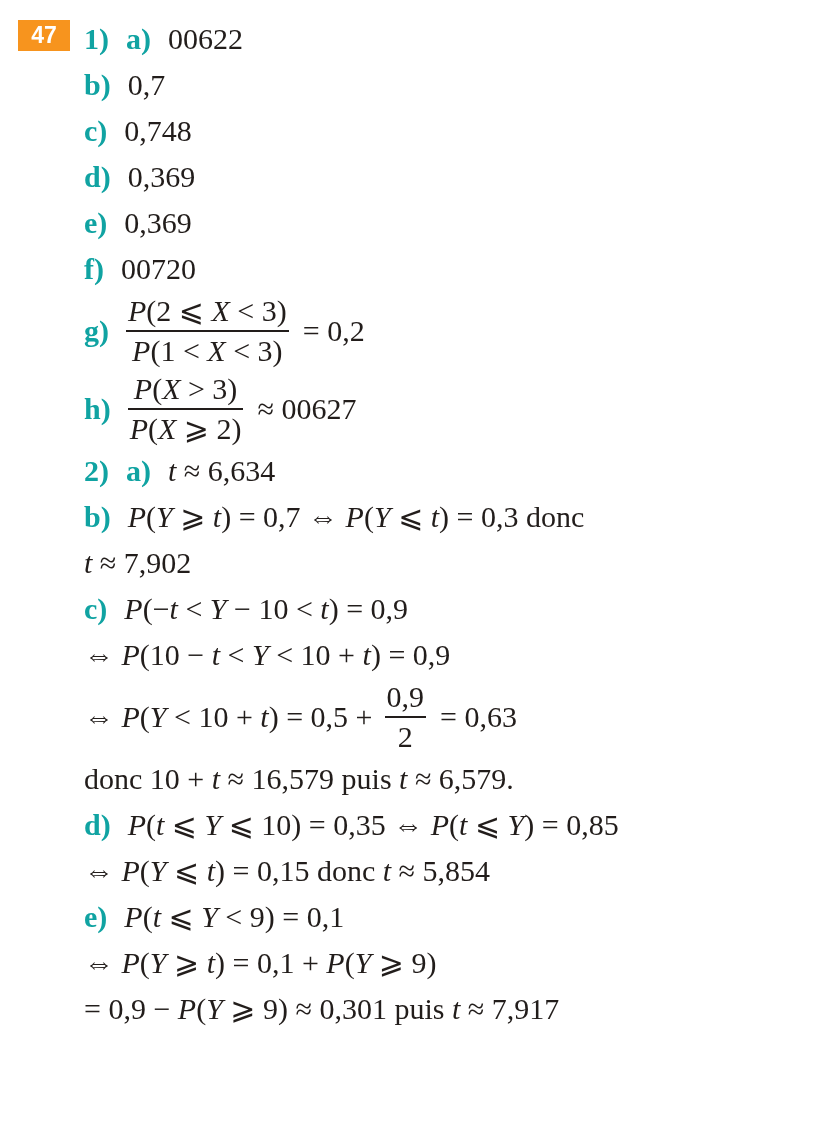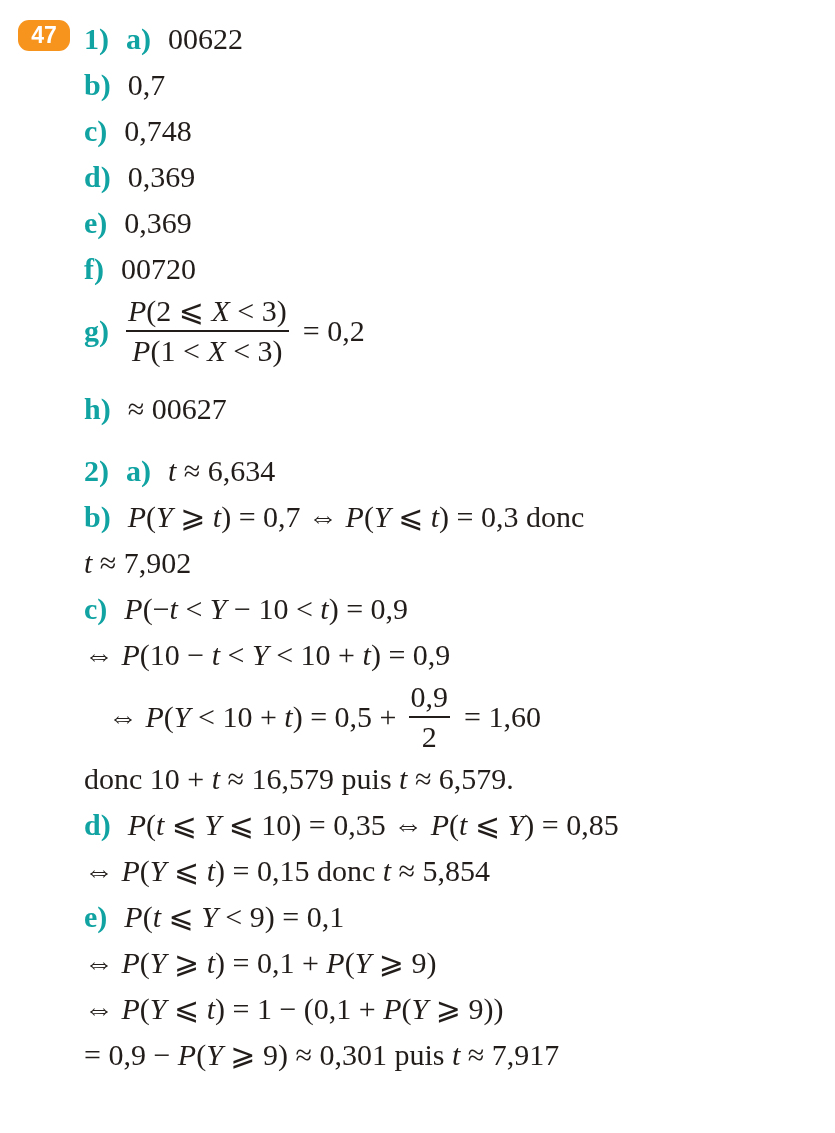--- a/index.html
+++ b/index.html
@@ -29,21 +29,20 @@
     width: 52px;
     height: 31px;
     background: var(--badge_bg);
     color: var(--badge_fg);
     font-family: "Liberation Sans", sans-serif;
     font-weight: bold;
     font-size: 23px;
     display: flex;
     align-items: center;
     justify-content: center;
-    border-radius: 11px;
   }
   .row {
     display: flex;
     align-items: center;
     min-height: 46px;
     font-size: 30px;
     line-height: 1.12;
     white-space: nowrap;
   }
   .row.fr { min-height: 78px; }
@@ -59,21 +58,21 @@
     align-items: center;
     margin-right: 14px;
   }
   .frac .bar {
     align-self: stretch;
     height: 2.5px;
     background: var(--text);
     margin: 2px 0;
   }
   .frac .num, .frac .den { padding: 0 2px; text-align: right; }
-  .plus-gap { margin-right: 12px; margin-left: 24px; }
+  .plus-gap { margin-right: 12px; }
 </style>
 </head>
 <body>
 
 <div class="page">
 
   <div class="badge">
     <span>47</span>
   </div>
 
@@ -113,20 +112,25 @@
     <span class="frac">
       <span class="num math"><i>P</i>(2 ⩽ <i>X</i> &lt; 3)</span>
       <span class="bar"></span>
       <span class="den math"><i>P</i>(1 &lt; <i>X</i> &lt; 3)</span>
     </span>
     <span class="math">= 0,2</span>
   </div>
 
   <div class="row fr">
     <span class="lbl">h)</span>
+    <span class="frac">
+      <span class="num math"><i>P</i>(<i>X</i> &gt; 3)</span>
+      <span class="bar"></span>
+      <span class="den math"><i>P</i>(<i>X</i> ⩾ 2)</span>
+    </span>
     <span class="math">≈ 00627</span>
   </div>
 
   <div class="row">
     <span class="lbl">2)</span>
     <span class="lbl">a)</span>
     <span class="math"><i>t</i> ≈ 6,634</span>
   </div>
 
   <div class="row">
@@ -147,21 +151,21 @@
     <span class="math">⇔ <i>P</i>(10 − <i>t</i> &lt; <i>Y</i> &lt; 10 + <i>t</i>) = 0,9</span>
   </div>
 
   <div class="row fr">
     <span class="math plus-gap">⇔ <i>P</i>(<i>Y</i> &lt; 10 + <i>t</i>) = 0,5 +</span>
     <span class="frac">
       <span class="num math">0,9</span>
       <span class="bar"></span>
       <span class="den math">2</span>
     </span>
-    <span class="math">= 1,60</span>
+    <span class="math">= 0,63</span>
   </div>
 
   <div class="row">
     <span class="math">donc 10 + <i>t</i> ≈ 16,579 puis <i>t</i> ≈ 6,579.</span>
   </div>
 
   <div class="row">
     <span class="lbl">d)</span>
     <span class="math"><i>P</i>(<i>t</i> ⩽ <i>Y</i> ⩽ 10) = 0,35 ⇔ <i>P</i>(<i>t</i> ⩽ <i>Y</i>) = 0,85</span>
   </div>
@@ -172,21 +176,18 @@
 
   <div class="row">
     <span class="lbl">e)</span>
     <span class="math"><i>P</i>(<i>t</i> ⩽ <i>Y</i> &lt; 9) = 0,1</span>
   </div>
 
   <div class="row">
     <span class="math">⇔ <i>P</i>(<i>Y</i> ⩾ <i>t</i>) = 0,1 + <i>P</i>(<i>Y</i> ⩾ 9)</span>
   </div>
 
-  <div class="row">
-    <span class="math">⇔ <i>P</i>(<i>Y</i> ⩽ <i>t</i>) = 1 − (0,1 + <i>P</i>(<i>Y</i> ⩾ 9))</span>
-  </div>
 
   <div class="row">
     <span class="math">= 0,9 − <i>P</i>(<i>Y</i> ⩾ 9) ≈ 0,301 puis <i>t</i> ≈ 7,917</span>
   </div>
 
 </div>
 
 </body></html>

